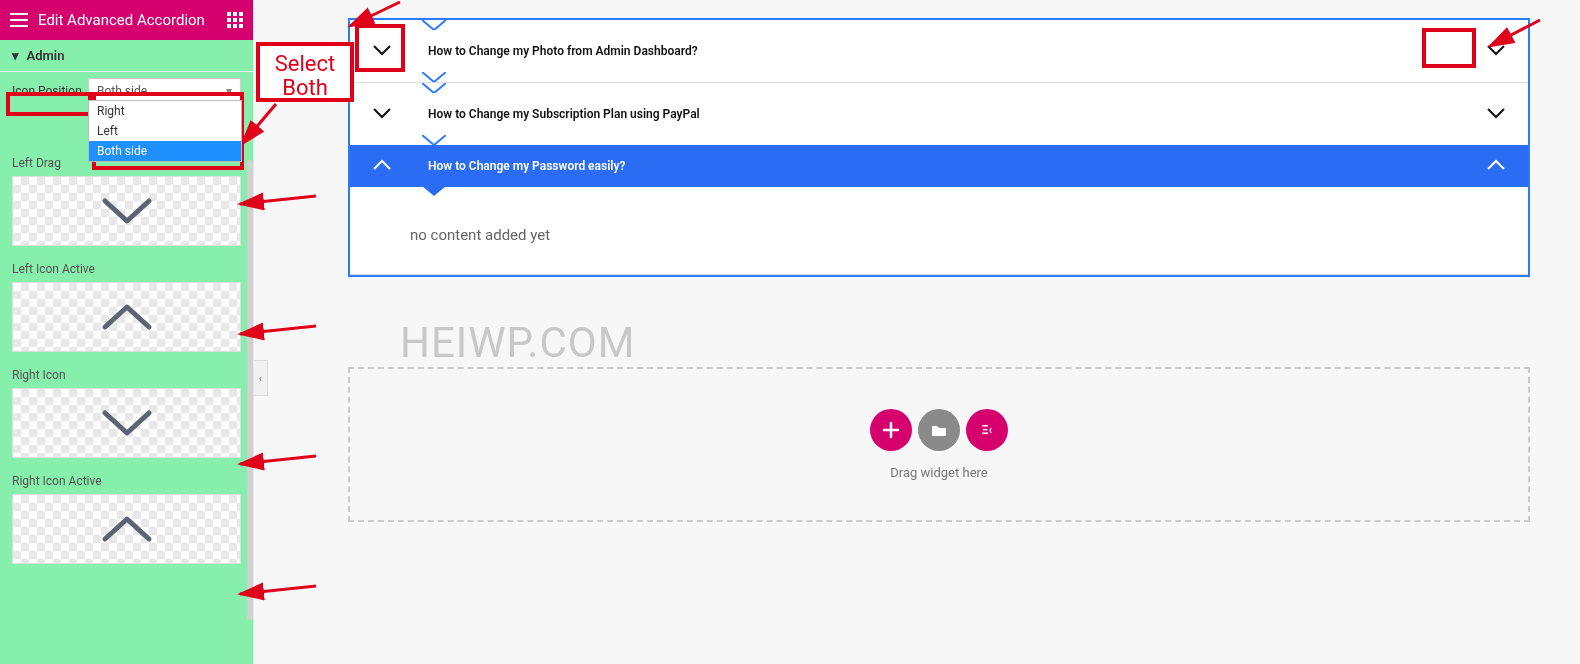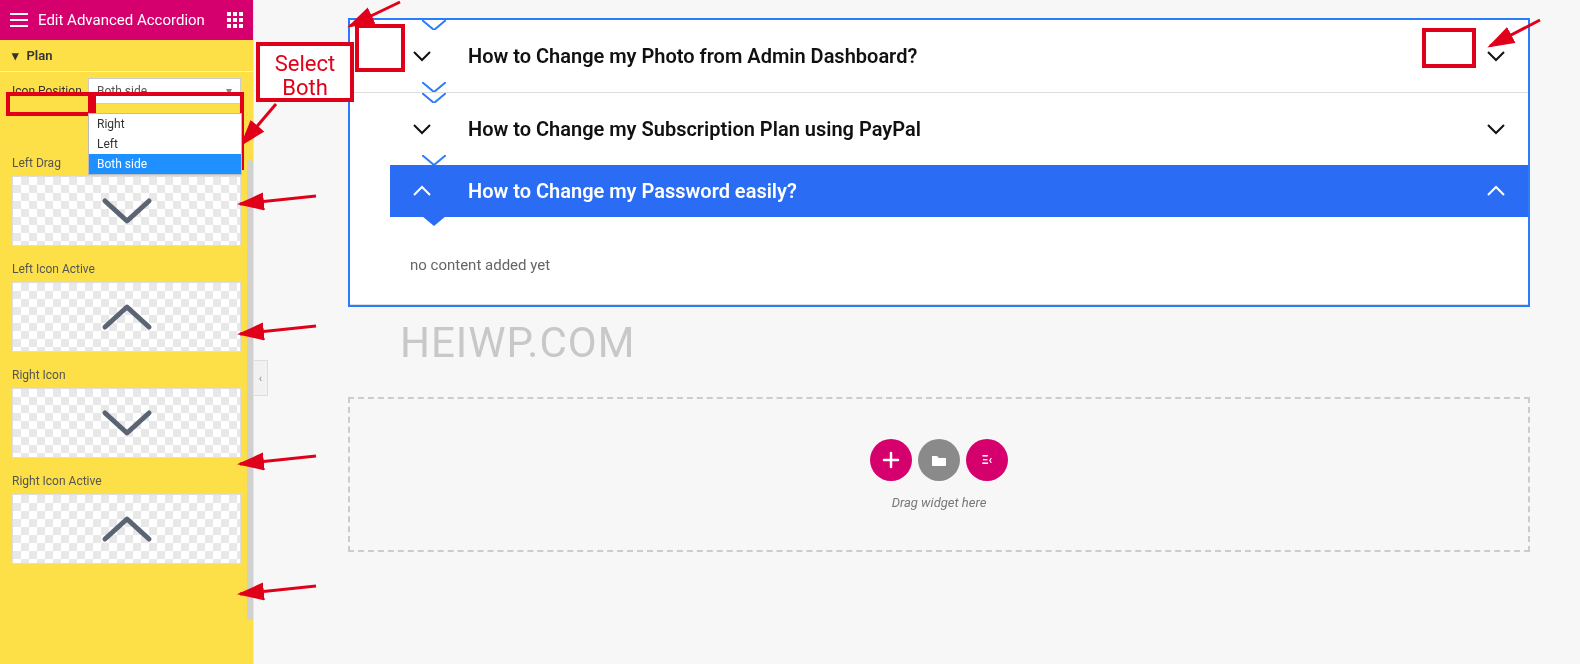--- a/index.html
+++ b/index.html
@@ -1,71 +1,71 @@
 <!DOCTYPE html>
 <html><head>
 <meta charset="utf-8">
 <style>
   * { box-sizing: border-box; margin: 0; padding: 0; }
   body { font-family: -apple-system, BlinkMacSystemFont, "Segoe UI", Roboto, Arial, sans-serif; font-size: 13px; color: #333; background: #f7f7f7; width: 1580px; height: 664px; overflow: hidden; position: relative; }
 
   
-  .sidebar { position: absolute; left: 0; top: 0; width: 254px; height: 100%; background: #fde047; border-right: 1px solid #e6e6e6; }
+  .sidebar { position: absolute; left: 0; top: 0; width: 254px; height: 100%; background: #86efac; border-right: 1px solid #e6e6e6; }
   .sidebar-header { height: 40px; background: #d5006e; color: #fff; display: flex; align-items: center; padding: 0 10px; font-size: 15px; font-weight: 400; }
   .sidebar-header .ham { width: 18px; height: 14px; margin-right: 10px; position: relative; }
   .sidebar-header .ham span { position:absolute; left:0; width:18px; height:2px; background:#fff; }
   .sidebar-header .ham span:nth-child(1){top:0;} .sidebar-header .ham span:nth-child(2){top:6px;} .sidebar-header .ham span:nth-child(3){top:12px;}
   .sidebar-header .grid-icon { margin-left:auto; display:grid; grid-template-columns:repeat(3,4px); grid-gap:2px; }
   .sidebar-header .grid-icon span { width:4px; height:4px; background:#fff; }
 
   .panel-section { padding: 8px 12px; border-bottom: 1px solid #eee; display:flex; align-items:center; font-weight:600; color:#333; font-size:13px; }
   .panel-section .caret { margin-right:8px; }
 
   .control-row { display:flex; align-items:center; padding: 6px 12px 2px 12px; position:relative; }
   .control-label { flex: 0 0 76px; font-size:12px; color:#333; }
   .select-box { flex:1; position:relative; height:26px; border:1px solid #ccc; background:#fff; display:flex; align-items:center; padding:0 8px; font-size:12px; color:#555; }
   .select-box .sel-caret { margin-left:auto; color:#888; }
-  .dropdown { position:absolute; left:88px; top:41px; width:154px; border:1px solid #bbb; background:#fff; z-index:5; font-size:12px; }
+  .dropdown { position:absolute; left:88px; top:28px; width:154px; border:1px solid #bbb; background:#fff; z-index:5; font-size:12px; }
   .dropdown div { padding:3px 8px; color:#333; cursor:pointer; }
   .dropdown div.sel { background:#1e90ff; color:#fff; }
 
   .icon-label { padding: 10px 12px 6px 12px; font-size:12px; color:#555; }
   .icon-preview { margin: 0 12px 6px 12px; height: 70px; position:relative; background:
     repeating-conic-gradient(#e8e8e8 0% 25%, #fff 0% 50%) 0 0 / 16px 16px; border:1px solid #ddd; display:flex; align-items:center; justify-content:center; }
   .icon-preview svg { width:60px; height:36px; }
 
   
   .sb-scroll { position:absolute; right:0; top:160px; width:6px; height:460px; background:#d0d0d0; border-radius:3px; }
 
   
   .collapse-handle { position:absolute; left:254px; top:360px; width:14px; height:36px; background:#f1f1f1; border:1px solid #ddd; border-left:none; display:flex; align-items:center; justify-content:center; color:#888; font-size:11px; }
 
   
   .canvas { position:absolute; left:268px; top:0; right:0; bottom:0; padding: 0 50px 0 80px; }
 
   .accordion-wrap { border:2px solid #2a7cff; margin-top:18px; background:#fff; }
   .acc-item { border-bottom:1px solid #ddd; }
-  .acc-head { display:flex; align-items:center; padding:14px 40px; font-size:20px; font-weight:600; color:#111; position:relative;margin-left:40px; }
+  .acc-head { display:flex; align-items:center; padding:14px 40px; font-size:12px; font-weight:600; color:#111; position:relative; }
   .acc-head.active { background:#2a6df4; color:#fff; }
   .acc-head .chev-left { position:absolute; left:22px; }
   .acc-head .chev-right { position:absolute; right:22px; }
   .acc-head .spacer { flex:1; }
   .acc-head span.title { margin-left:38px; }
   .acc-body { padding: 30px 60px; color:#666; font-size:15px; }
   .acc-notch { width:24px; height:10px; margin-left:72px; }
   .acc-notch svg { display:block; }
 
   .watermark { position:absolute; left:400px; top:318px; font-size:42px; font-weight:400; color:#c8c8c8; letter-spacing:1px; pointer-events:none; }
 
   .drop-area { margin: 90px 0 0 0; border:2px dashed #ccc; height:155px; display:flex; flex-direction:column; align-items:center; justify-content:center; gap:14px; }
   .drop-buttons { display:flex; gap:6px; }
   .round-btn { width:42px; height:42px; border-radius:50%; display:flex; align-items:center; justify-content:center; color:#fff; }
   .rb-pink { background:#d5006e; }
   .rb-grey { background:#8a8a8a; }
-  .drop-label { font-style:italic; color:#777; font-size:13px; }
+  .drop-label { color:#777; font-size:13px; }
 
   
   .anno-box { position:absolute; border:4px solid #e1001a; background:transparent; pointer-events:none; }
   .anno-text { position:absolute; color:#e1001a; font-size:22px; font-weight:400; line-height:1.1; text-align:center; pointer-events:none; }
   .arrow-svg { position:absolute; pointer-events:none; }
 </style>
 </head>
 <body>
 
 <div class="sidebar">
@@ -84,21 +84,21 @@
         <span></span>
         <span></span>
         <span></span>
         <span></span>
         <span></span>
     </div>
   </div>
 
   <div class="panel-section">
     <span class="caret">▾</span>
-    <span>Plan</span>
+    <span>Admin</span>
   </div>
 
   <div class="control-row">
     <div class="control-label">Icon Position</div>
     <div class="select-box">
       <span>Both side</span>
       <span class="sel-caret">▾</span>
     </div>
     <div class="dropdown">
       <div>Right</div>

